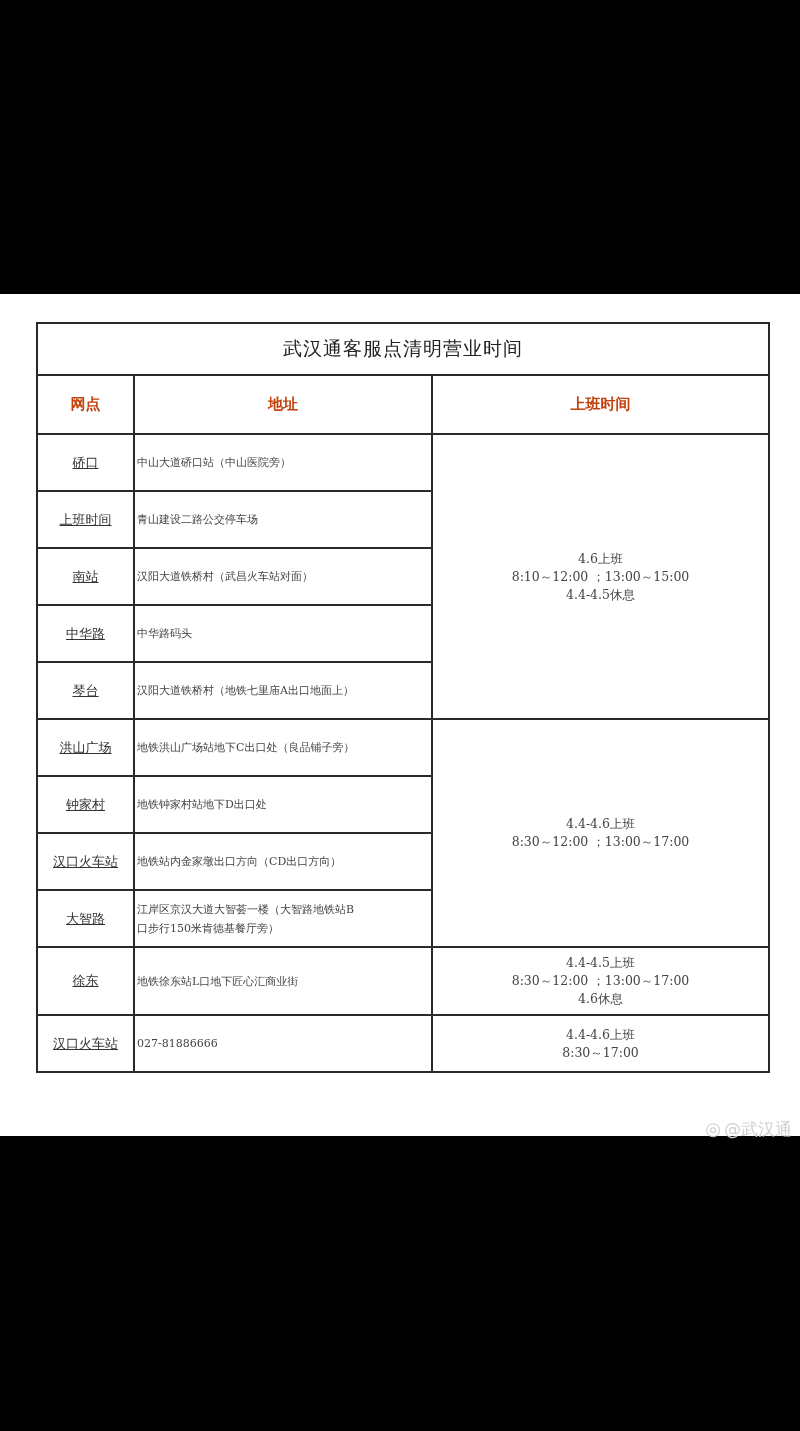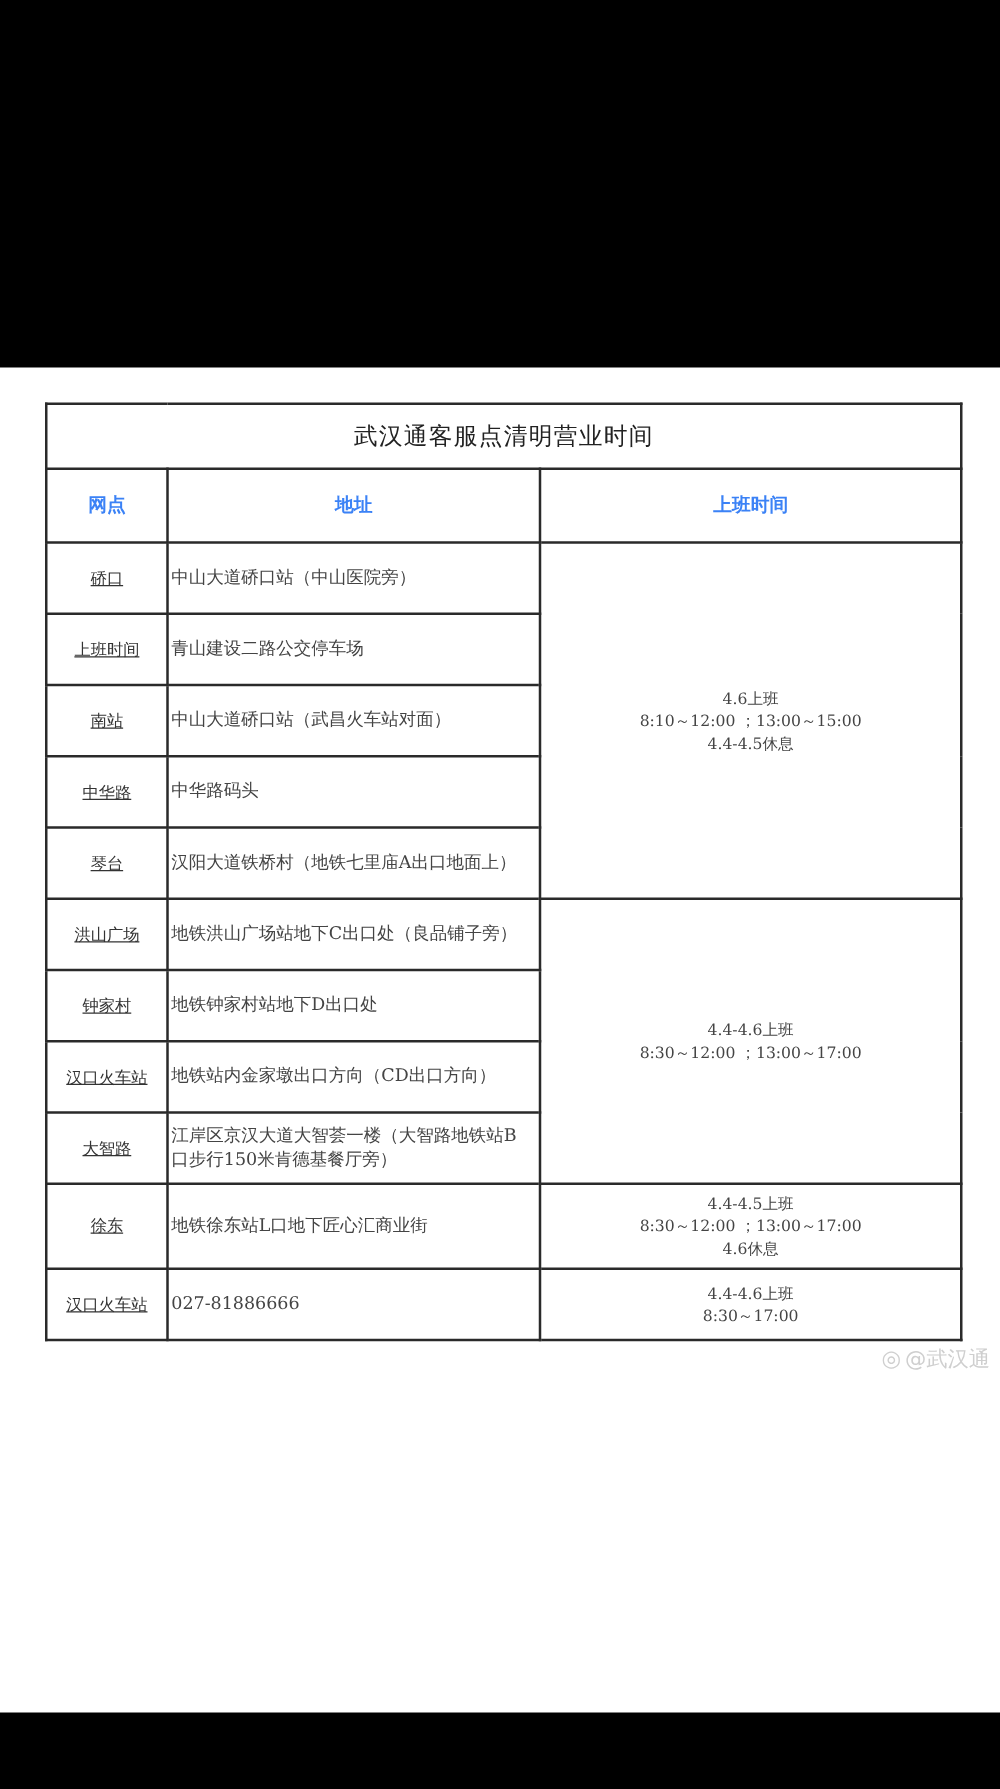--- a/index.html
+++ b/index.html
@@ -2,48 +2,48 @@
 <html><head>
 <meta charset="utf-8">
 <style>
   html, body { margin: 0; padding: 0; }
   body {
     width: 800px; height: 1431px; background: #000000;
     position: relative; overflow: hidden;
     font-family: "DejaVu Serif", "Liberation Serif", serif;
   }
   .sheet {
-    position: absolute; left: 0; top: 294px; width: 800px; height: 1076px;
+    position: absolute; left: 0; top: 294px; width: 800px; height: 842px;
     background: #ffffff;
   }
   .tbl {
     position: absolute; left: 36px; top: 28px; width: 732px;
     border-collapse: collapse; table-layout: fixed;
     color: #333333;
   }
   .tbl td, .tbl th {
     border: 2px solid #2a2a2a; padding: 0; vertical-align: middle;
   }
   .title-cell {
     height: 50px; text-align: center; font-size: 19px; font-weight: normal;
     font-family: "DejaVu Sans", "Liberation Sans", sans-serif; color: #222;
     letter-spacing: 1px;
   }
   .hdr-cell {
     height: 57px; text-align: center; font-size: 15px; font-weight: bold;
-    font-family: "DejaVu Sans", "Liberation Sans", sans-serif; color: #3b82f6;
+    font-family: "DejaVu Sans", "Liberation Sans", sans-serif; color: #c2410c;
   }
   .name-cell { text-align: center; font-size: 13px; }
   .name-cell span { text-decoration: underline; color: #333; margin-top: 40px; }
-  .addr-cell { text-align: left; font-size: 14px; padding-left: 2px !important; line-height: 19px; color: #444; }
+  .addr-cell { text-align: left; font-size: 11px; padding-left: 2px !important; line-height: 19px; color: #444; }
   .time-cell { text-align: center; font-size: 12.5px; line-height: 18px; color: #444; }
   .r59 { height: 57px; }
   .r70 { height: 68px; }
   .watermark {
-    position: absolute; right: 8px; top: 782px; font-size: 17px; color: #cfcfcf;
+    position: absolute; right: 8px; top: 824px; font-size: 17px; color: #cfcfcf;
     font-family: "DejaVu Sans", "Liberation Sans", sans-serif;
   }
   .watermark .wb { font-size: 18px; margin-right: 3px; }
 </style>
 </head>
 <body>
 
 <div class="sheet">
   <table class="tbl">
     <colgroup>
@@ -69,21 +69,21 @@
         <div>8:10～12:00 ；13:00～15:00</div>
         <div>4.4-4.5休息</div>
       </td>
     </tr>
     <tr class="r59">
       <td class="name-cell"><span>上班时间</span></td>
       <td class="addr-cell">青山建设二路公交停车场</td>
     </tr>
     <tr class="r59">
       <td class="name-cell"><span>南站</span></td>
-      <td class="addr-cell">中山大道硚口站（武昌火车站对面）</td>
+      <td class="addr-cell">汉阳大道铁桥村（武昌火车站对面）</td>
     </tr>
     <tr class="r59">
       <td class="name-cell"><span>中华路</span></td>
       <td class="addr-cell">中华路码头</td>
     </tr>
     <tr class="r59">
       <td class="name-cell"><span>琴台</span></td>
       <td class="addr-cell">汉阳大道铁桥村（地铁七里庙A出口地面上）</td>
     </tr>
 

